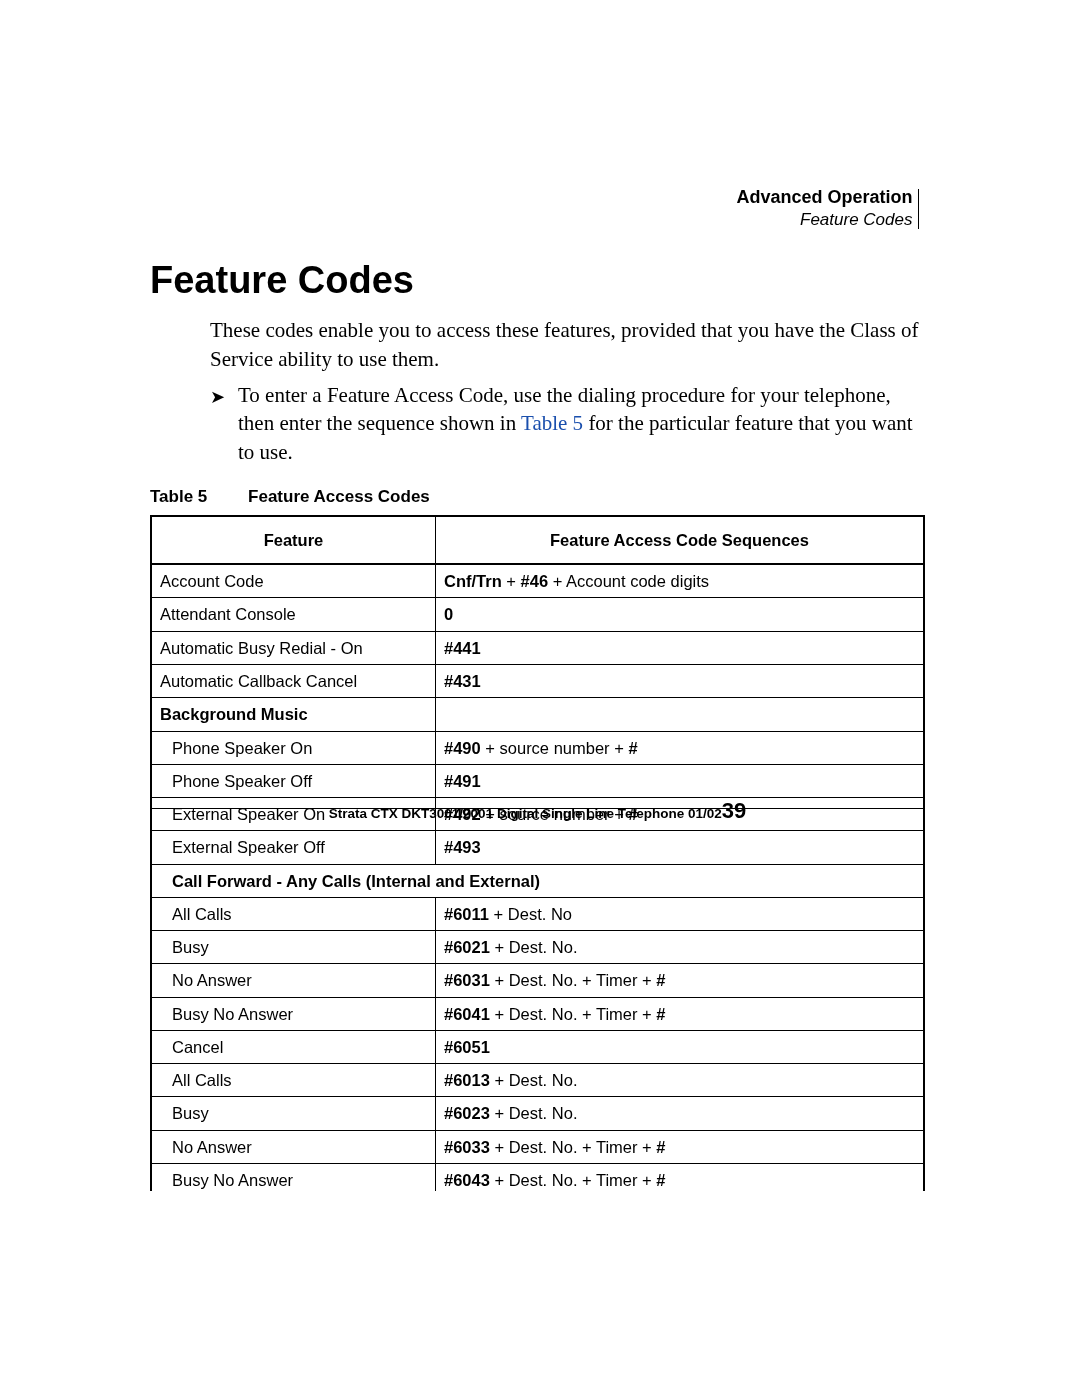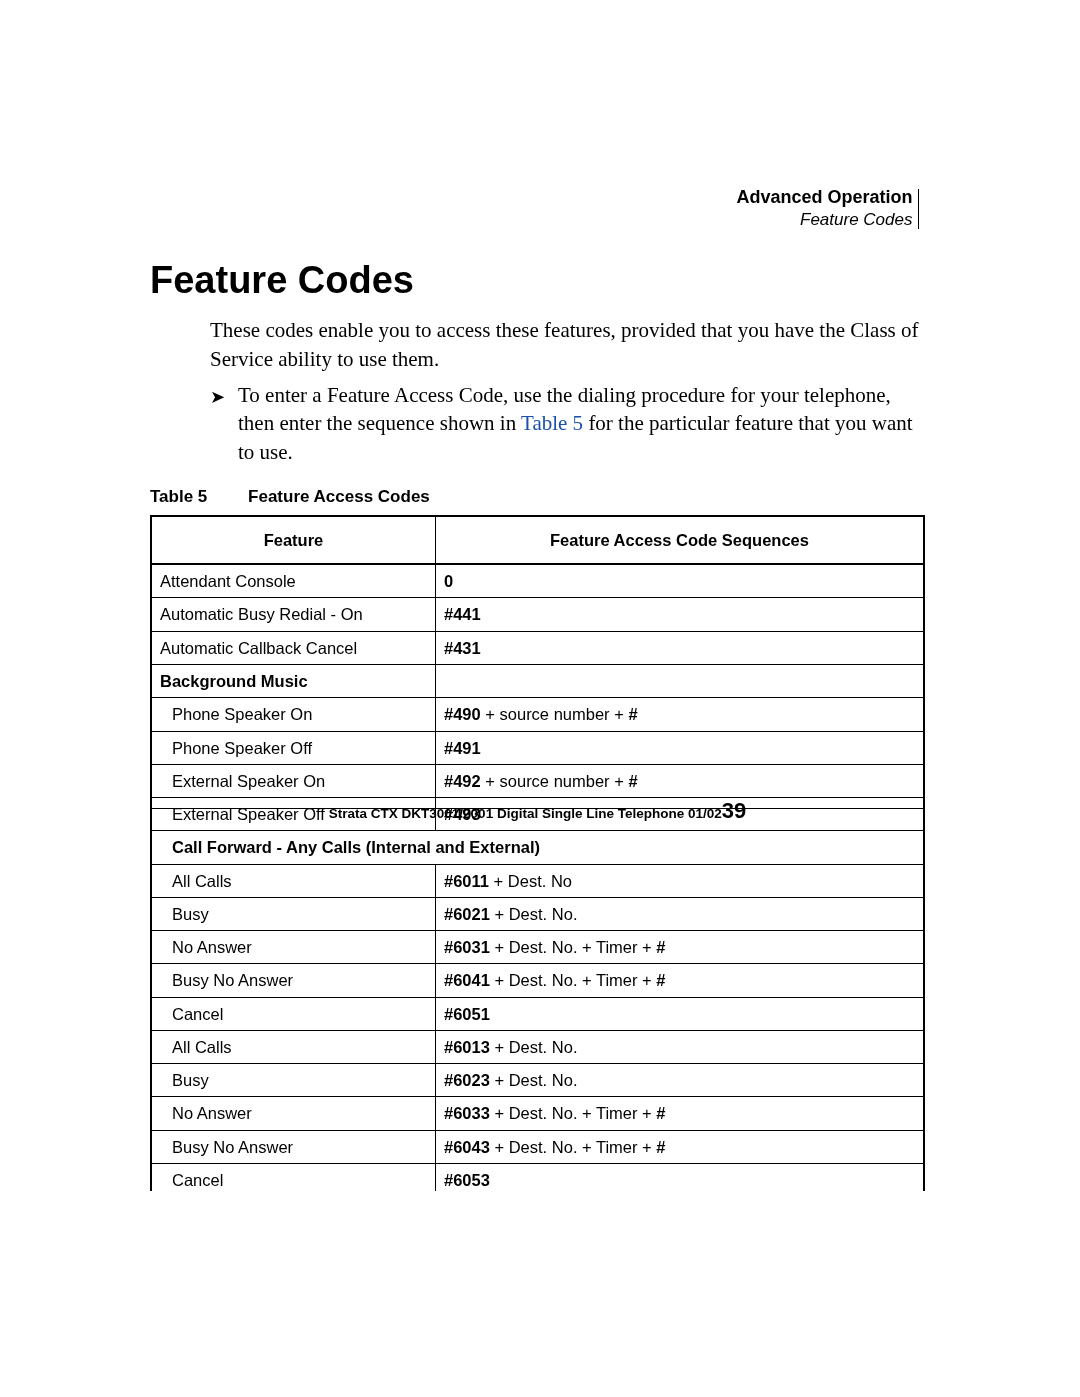--- a/index.html
+++ b/index.html
@@ -160,20 +160,24 @@
 
   <table class="codes">
     <thead>
       <tr>
         <th>Feature</th>
         <th>Feature Access Code Sequences</th>
       </tr>
     </thead>
     <tbody id="codes-body">
         <tr>
+          <td class="feat">Account Code</td>
+          <td class="seq"><span class="b">Cnf/Trn</span><span> + </span><span class="b">#46</span><span> + Account code digits</span></td>
+        </tr>
+        <tr>
           <td class="feat">Attendant Console</td>
           <td class="seq"><span class="b">0</span></td>
         </tr>
         <tr>
           <td class="feat">Automatic Busy Redial - On</td>
           <td class="seq"><span class="b">#441</span></td>
         </tr>
         <tr>
           <td class="feat">Automatic Callback Cancel</td>
           <td class="seq"><span class="b">#431</span></td>

